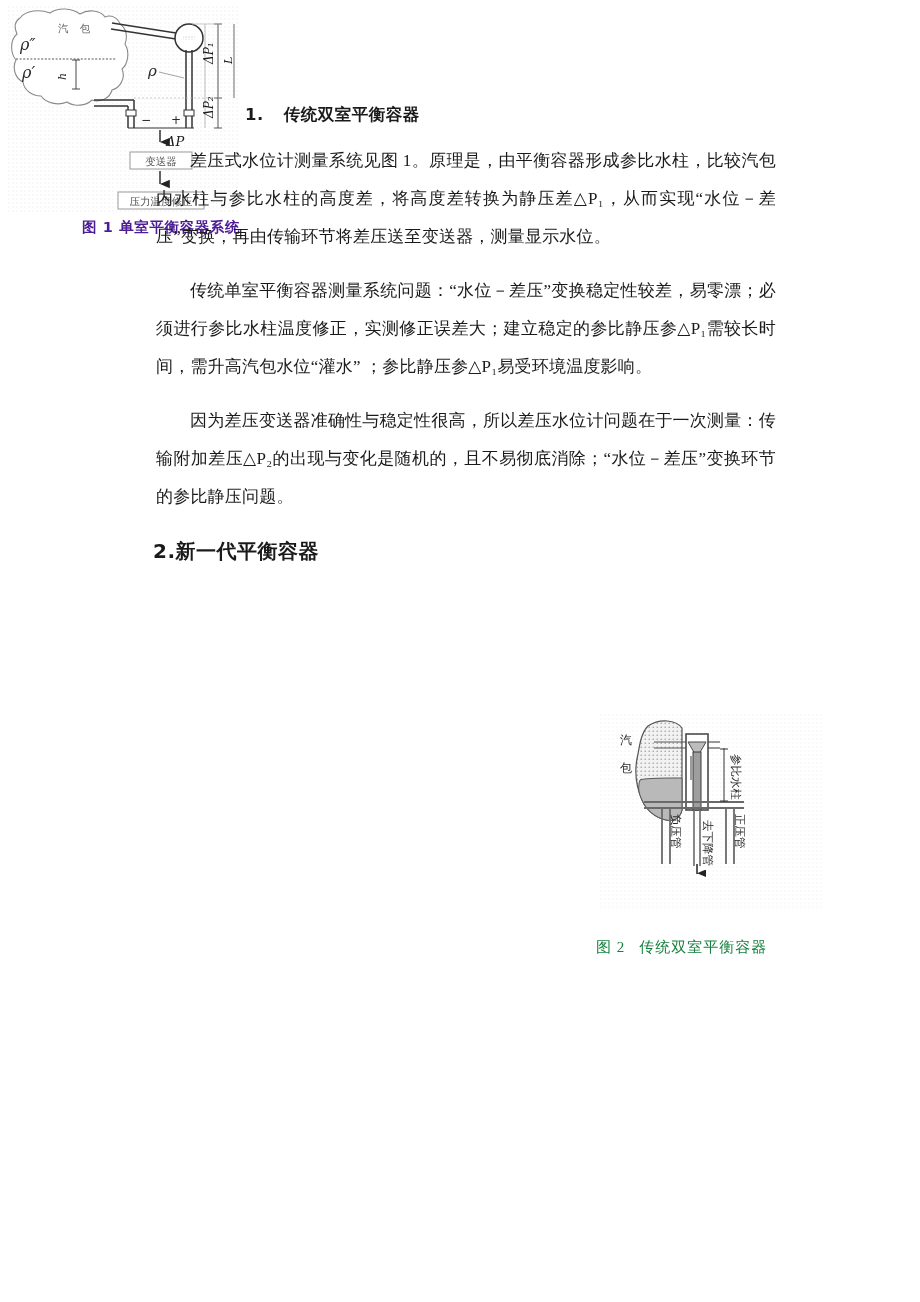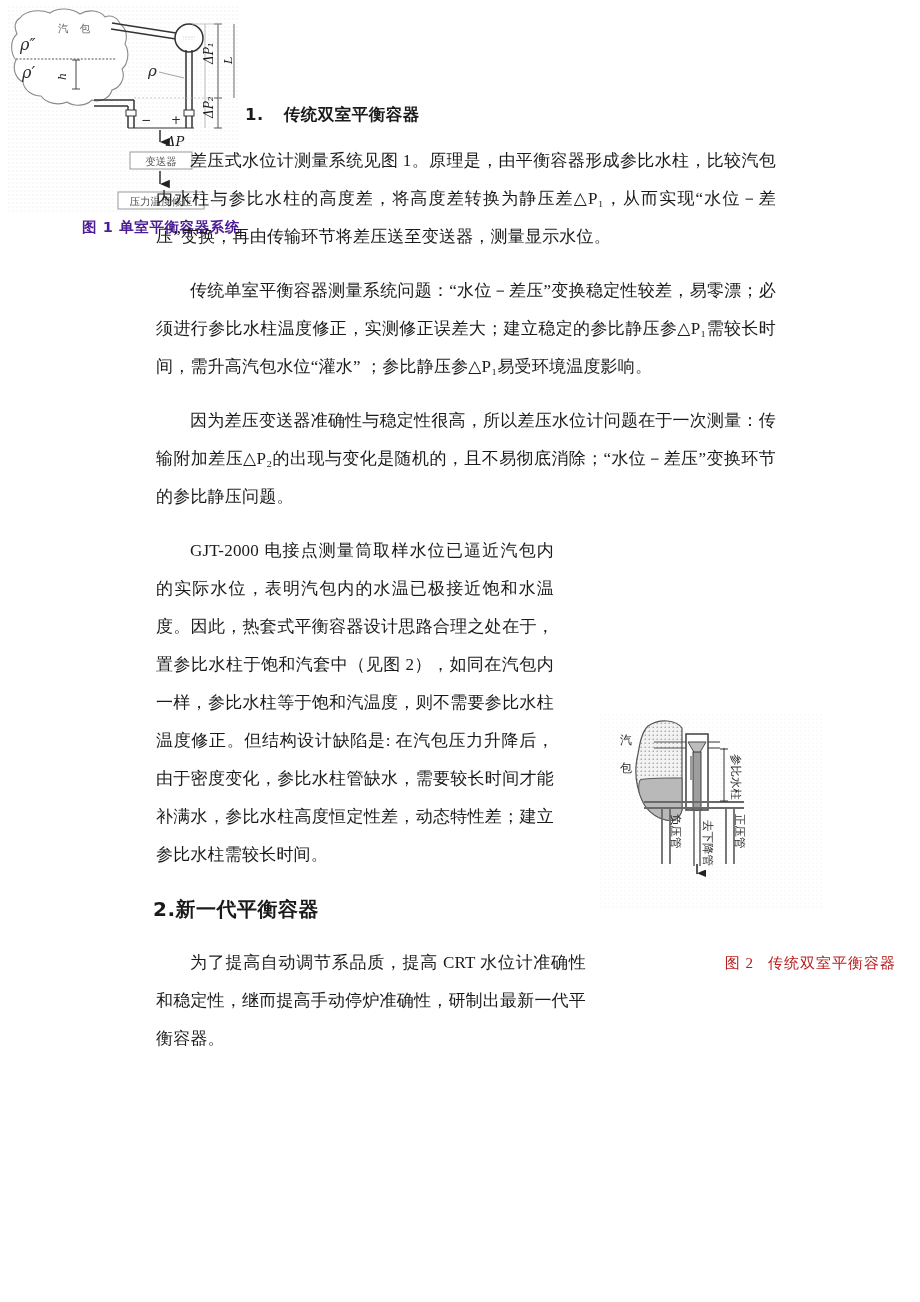--- a/index.html
+++ b/index.html
@@ -54,24 +54,24 @@
     width: 300px;
   }
   .fig2-img {
     width: 222px;
     height: 196px;
     position: relative;
     margin-left: 4px;
     background: #ffffff;
   }
   .fig2-caption {
-    margin-top: 44px;
-    text-align: right;
+    margin-top: 28px;
+    text-align: left;
     font-size: 15px;
-    color: #b91c1c;
+    color: #15803d;
     letter-spacing: 1px;
   }
   .fig2-caption .capnum { margin-right: 14px; }
 
   
   .body-text {
     position: absolute;
     left: 140px;
     top: 104px;
     width: 652px;
@@ -289,24 +289,20 @@
     <h2 class="h-sec">
       <span class="num">1.</span><span>传统双室平衡容器</span>
     </h2>
 
     <p class="para">差压式水位计测量系统见图 1。原理是，由平衡容器形成参比水柱，比较汽包内水柱与参比水柱的高度差，将高度差转换为静压差△P₁，从而实现“水位－差压”变换，再由传输环节将差压送至变送器，测量显示水位。</p>
 
     <p class="para">传统单室平衡容器测量系统问题：“水位－差压”变换稳定性较差，易零漂；必须进行参比水柱温度修正，实测修正误差大；建立稳定的参比静压参△P₁需较长时间，需升高汽包水位“灌水” ；参比静压参△P₁易受环境温度影响。</p>
 
     <p class="para">因为差压变送器准确性与稳定性很高，所以差压水位计问题在于一次测量：传输附加差压△P₂的出现与变化是随机的，且不易彻底消除；“水位－差压”变换环节的参比静压问题。</p>
 
-    <p class="para">
-      <span class="fig2-float"></span><span>GJT-2000 电接点测量筒取样水位已逼近汽包内的实际水位，表明汽包内的水温已极接近饱和水温度。因此，热套式平衡容器设计思路合理之处在于，置参比水柱于饱和汽套中（见图 2），如同在汽包内一样，参比水柱等于饱和汽温度，则不需要参比水柱温度修正。但结构设计缺陷是: 在汽包压力升降后，由于密度变化，参比水柱管缺水，需要较长时间才能补满水，参比水柱高度恒定性差，动态特性差；建立参比水柱需较长时间。</span>
-    </p>
 
 
     <h2 class="h-sec2">2.新一代平衡容器</h2>
 
-    <p class="para narrow">为了提高自动调节系品质，提高 CRT 水位计准确性和稳定性，继而提高手动停炉准确性，研制出最新一代平衡容器。</p>
 
   </div>
 
 </div>
 
 </body></html>

